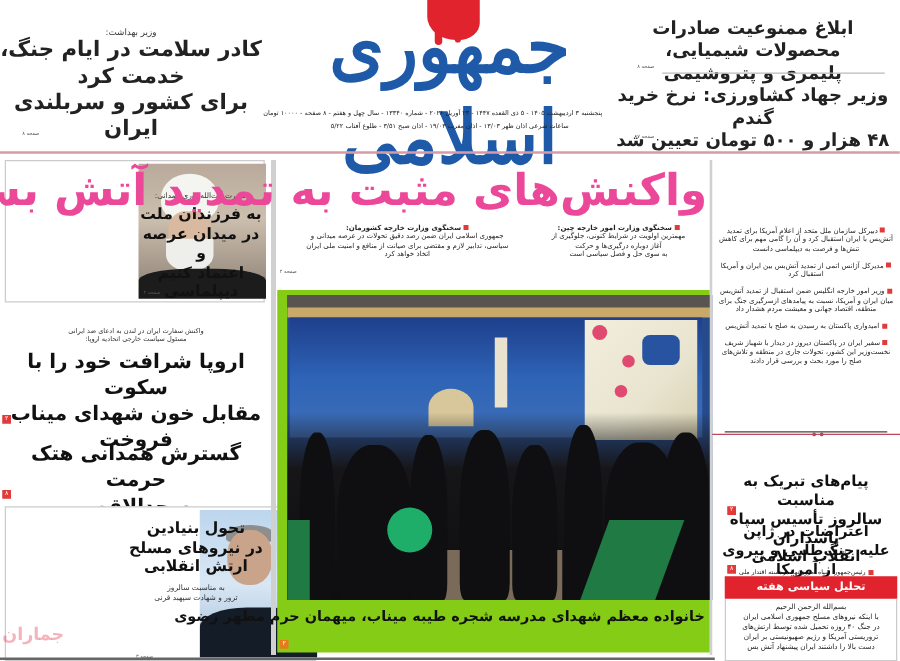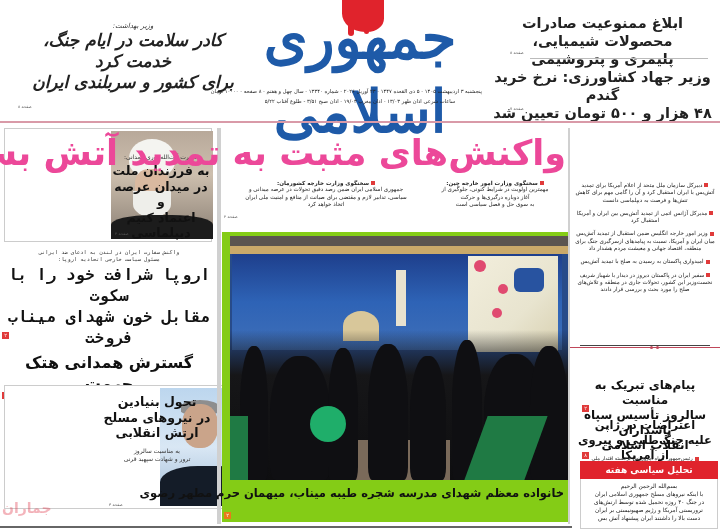--- a/index.html
+++ b/index.html
@@ -80,21 +80,21 @@
   .analysis-bar { background: #e0232c; color: #fff; font-size: 9px; font-weight: bold; line-height: 18px; }
   .analysis-box { border: 1px solid #ccc; border-top: none; }
   .analysis-text { font-size: 5.8px; line-height: 8px; color: #222; }
 
   .bottom-bar { background: #666; height: 2px; }
   .watermark { font-size: 14px; font-weight: bold; color: rgba(220,40,60,0.35); }
 </style>
 </head>
 <body>
 
-<div class="abs masthead-left-story c" style="left:28px; top:22px; width:210px;font-style:italic;">
+<div class="abs masthead-left-story c" style="left:0; top:22px; width:210px;">
   <div class="kicker">وزیر بهداشت:</div>
   <div class="headline">
     <div>کادر سلامت در ایام جنگ،</div>
     <div>خدمت کرد</div>
     <div>برای کشور و سربلندی ایران</div>
   </div>
 </div>
 <div class="abs pg" style="left:18px; top:104px;">صفحه ۸</div>
 
 <div class="abs logo-wrap c" style="left:240px; top:4px; width:240px; height:80px;">
@@ -134,41 +134,41 @@
     <div class="lh-head" style="margin-top:3px;">
       <div>به فرزندان ملت</div>
       <div>در میدان عرصه و</div>
       <div>اعتماد کنیم</div>
       <div>دیپلماسی</div>
     </div>
   </div>
   <div class="abs pg" style="left:110px; top:102px;">صفحه ۲</div>
 </div>
 
-<div class="abs c" style="left:4px; top:250px; width:210px;font-family:Liberation Mono, monospace;">
+<div class="abs c" style="left:4px; top:262px; width:210px;">
   <div class="sub-small">
     <div>واکنش سفارت ایران در لندن به ادعای ضد ایرانی</div>
     <div>مسئول سیاست خارجی اتحادیه اروپا:</div>
   </div>
   <div class="big-head" style="margin-top:2px;">
     <div>اروپا شرافت خود را با سکوت</div>
     <div>مقابل خون شهدای میناب</div>
     <div>فروخت</div>
   </div>
 </div>
 <div class="abs red-sq" style="left:2px; top:332px;">۲</div>
 <div class="abs divider-dots" style="left:20px; top:347px; width:172px;"></div>
 
 <div class="abs c big-head" style="left:4px; top:352px; width:210px;">
   <div>گسترش همدانی هتک حرمت</div>
   <div>مسجدالاقصی</div>
 </div>
 <div class="abs red-sq" style="left:2px; top:392px;">۸</div>
 
-<div class="abs box" style="left:4px; top:385px; width:249px; height:124px;">
+<div class="abs box" style="left:4px; top:405px; width:249px; height:124px;">
   <div class="abs photo photo-general" style="left:2px; top:2px; width:94px; height:118px;">
     <div class="hair"></div>
       <div class="head"></div>
       <div class="uniform"></div>
       <div class="tulip"></div>
   </div>
   <div class="abs c" style="left:98px; top:8px; width:108px;">
     <div class="lh-head">
       <div>تحول بنیادین</div>
       <div>در نیروهای مسلح</div>

